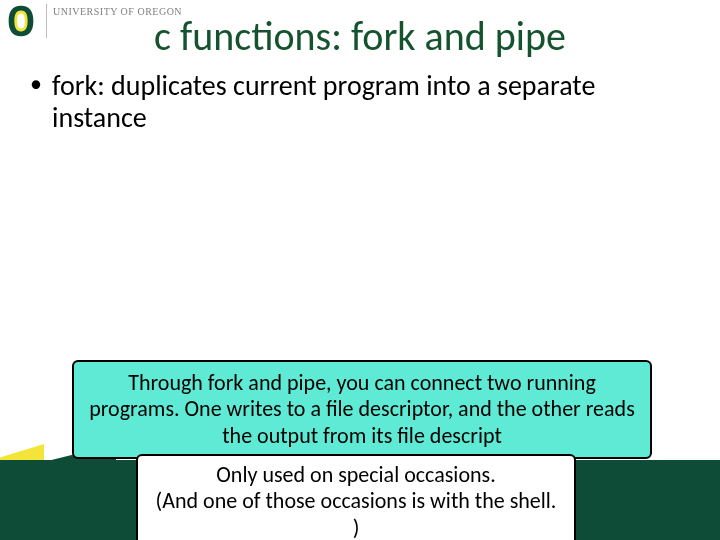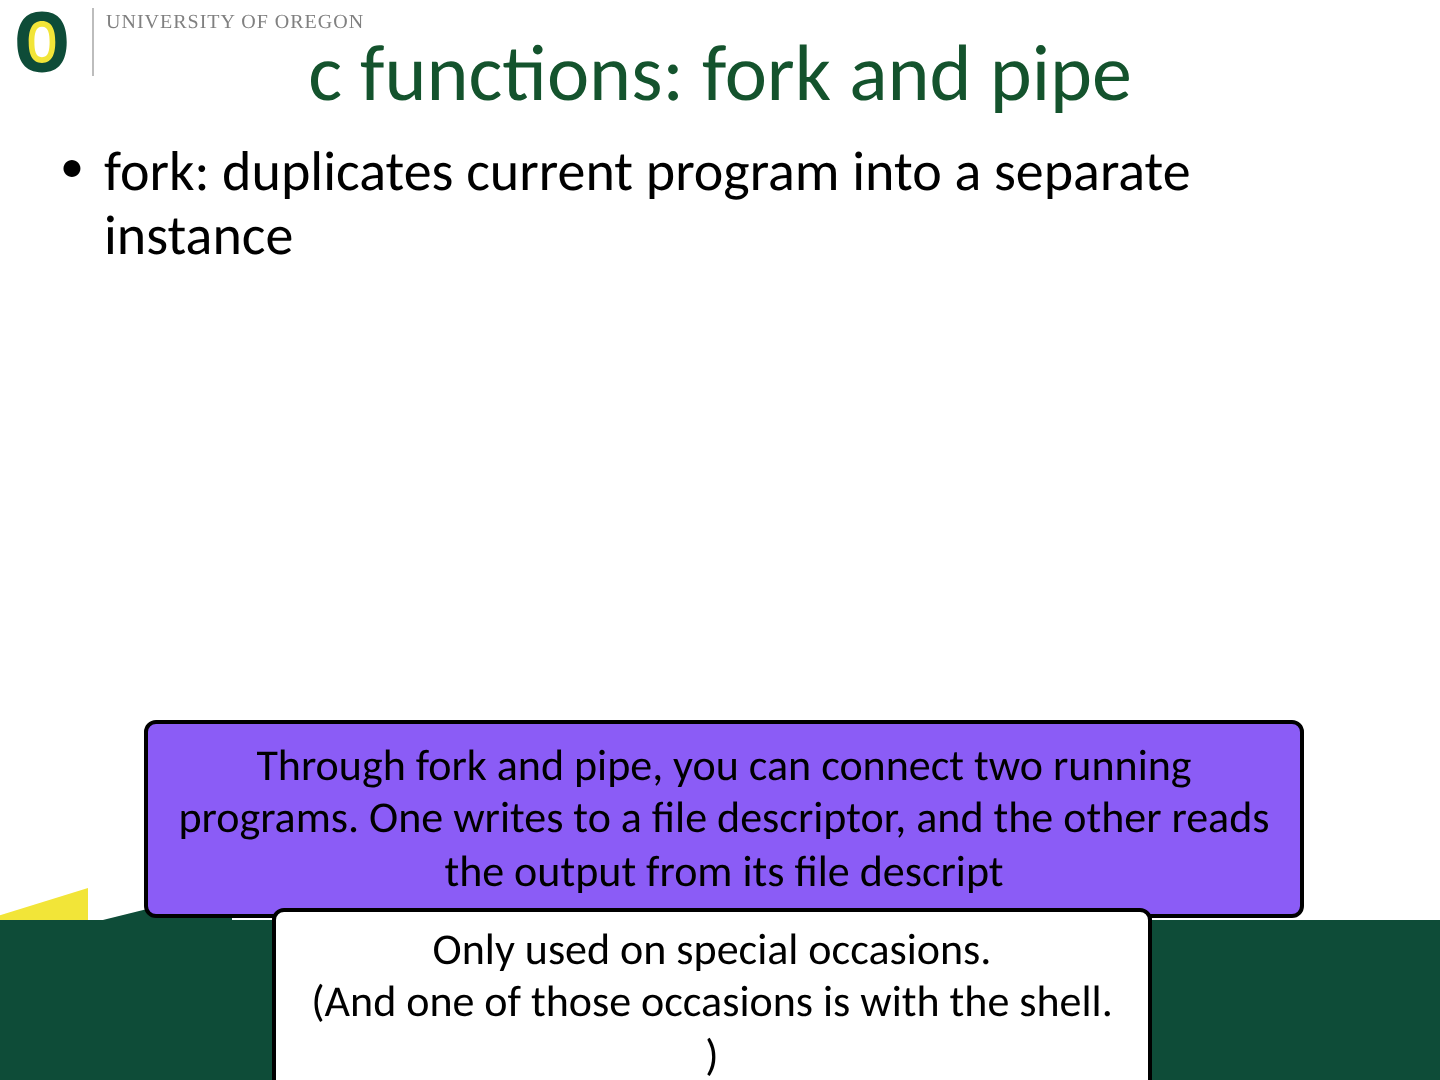--- a/index.html
+++ b/index.html
@@ -88,21 +88,21 @@
     position: absolute;
     left: 4px;
     top: 0;
   }
   .callout1 {
     position: absolute;
     top: 360px;
     left: 72px;
     width: 580px;
     border: 2px solid #000;
-    background: #8b5cf6;
+    background: #5eead4;
     border-radius: 6px;
     padding: 8px 14px;
     text-align: center;
     font-size: 22px;
     line-height: 1.2;
     z-index: 5;
   }
   .callout2 {
     position: absolute;
     top: 454px;

